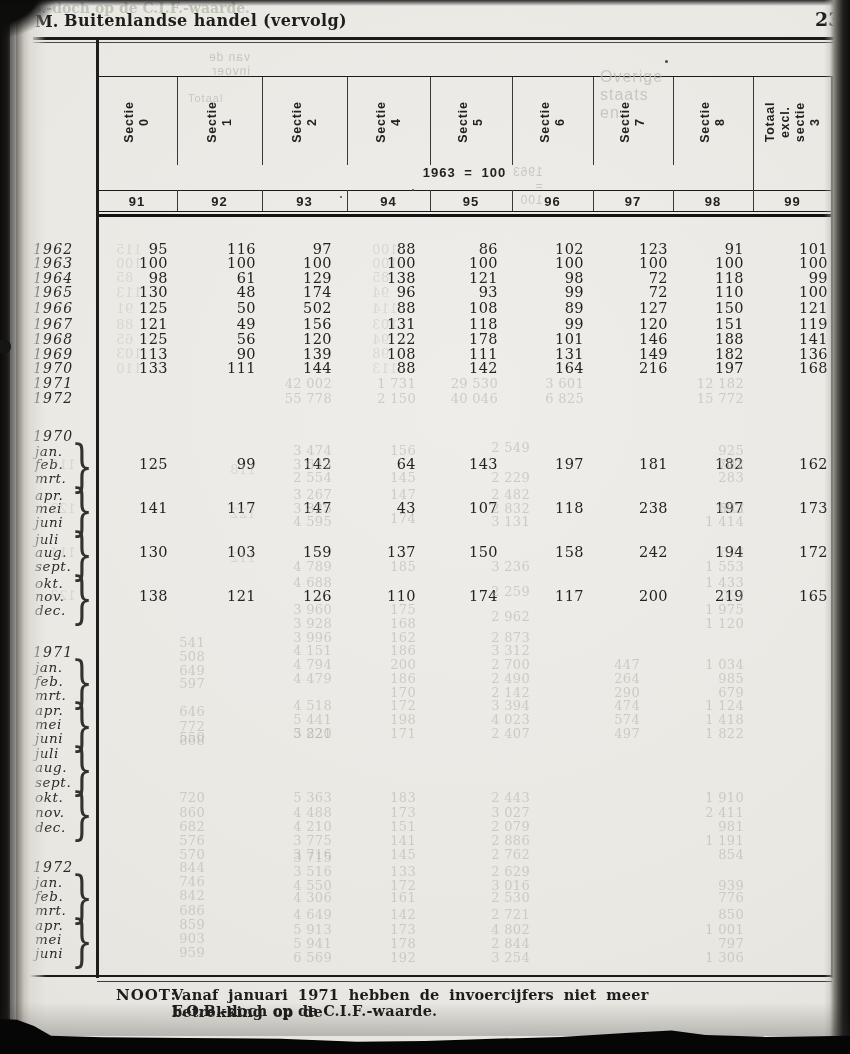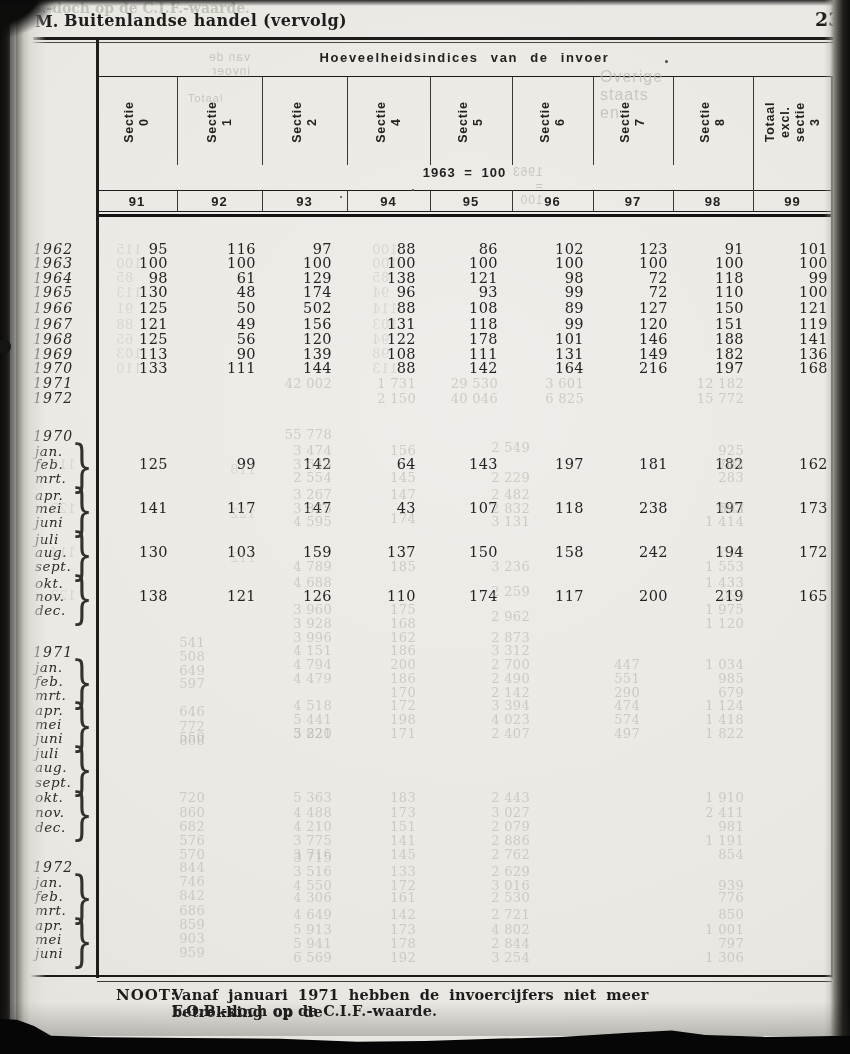--- a/index.html
+++ b/index.html
@@ -54,21 +54,20 @@
 <div id="stage">
   <div id="paper"></div>
 
   <div class="abs serifb" style="left:35px;top:12px;font-size:16px;">M.</div>
   <div class="abs serifb" style="left:64px;top:11px;font-size:16px;letter-spacing:.4px;">Buitenlandse handel (vervolg)</div>
   <div class="abs serifb" style="left:815px;top:8px;font-size:19px;">23</div>
 
   <div class="hline" style="left:33px;top:37px;width:813px;height:2.6px;"></div>
   <div class="hline" style="left:33px;top:42px;width:813px;height:1px;background:#4a4947;"></div>
 
-  <div class="abs sans caption" style="left:97px;top:50px;width:735px;text-align:center;">Hoeveelheidsindices van de invoer</div>
 
   <div class="hline" style="left:97px;top:76px;width:735px;height:1.2px;"></div>
   <div class="hline" style="left:97px;top:190px;width:735px;height:1.2px;"></div>
   <div class="hline" style="left:97px;top:211px;width:735px;height:1.2px;"></div>
   <div class="hline" style="left:97px;top:214px;width:735px;height:3px;background:#151414;"></div>
   <div class="vline" style="left:96px;top:40px;width:2.6px;height:938px;background:#1e1d1c;"></div>
   <div class="vline" style="left:831px;top:76px;width:1.6px;height:902px;background:#4e4c49;"></div>
   <div class="hline" style="left:25px;top:975px;width:807px;height:1.6px;"></div>
   <div class="hline" style="left:97px;top:981px;width:735px;height:1px;background:#3c3b39;"></div>
 
@@ -328,21 +327,21 @@
       <div class="gh ghm" style="left: 372px; top: 301px;">114</div>
       <div class="gh ghm" style="left: 372px; top: 317px;">103</div>
       <div class="gh ghm" style="left: 372px; top: 332px;">94</div>
       <div class="gh ghm" style="left: 372px; top: 346px;">98</div>
       <div class="gh ghm" style="left: 372px; top: 361px;">113</div>
       <div class="gh" style="left: 252px; top: 376px;">42 002</div>
       <div class="gh" style="left: 336px; top: 376px;">1 731</div>
       <div class="gh" style="left: 418px; top: 376px;">29 530</div>
       <div class="gh" style="left: 504px; top: 376px;">3 601</div>
       <div class="gh" style="left: 664px; top: 376px;">12 182</div>
-      <div class="gh" style="left: 252px; top: 391px; margin-top: 36px;">55 778</div>
+      <div class="gh" style="left: 252px; top: 391px;">55 778</div>
       <div class="gh" style="left: 336px; top: 391px;">2 150</div>
       <div class="gh" style="left: 418px; top: 391px;">40 046</div>
       <div class="gh" style="left: 504px; top: 391px;">6 825</div>
       <div class="gh" style="left: 664px; top: 391px;">15 772</div>
       <div class="gh" style="left: 252px; top: 443px;">3 474</div>
       <div class="gh" style="left: 252px; top: 457px;">3 643</div>
       <div class="gh" style="left: 252px; top: 470px;">2 554</div>
       <div class="gh" style="left: 252px; top: 487px;">3 267</div>
       <div class="gh" style="left: 252px; top: 501px;">3 825</div>
       <div class="gh" style="left: 252px; top: 514px;">4 595</div>
@@ -431,21 +430,21 @@
       <div class="gh" style="left: 450px; top: 685px;">2 142</div>
       <div class="gh" style="left: 450px; top: 698px;">3 394</div>
       <div class="gh" style="left: 450px; top: 712px;">4 023</div>
       <div class="gh" style="left: 450px; top: 726px;">2 407</div>
       <div class="gh" style="left: 450px; top: 790px;">2 443</div>
       <div class="gh" style="left: 450px; top: 805px;">3 027</div>
       <div class="gh" style="left: 450px; top: 819px;">2 079</div>
       <div class="gh" style="left: 450px; top: 833px;">2 886</div>
       <div class="gh" style="left: 450px; top: 847px;">2 762</div>
       <div class="gh" style="left: 560px; top: 657px;">447</div>
-      <div class="gh" style="left: 560px; top: 671px;">551</div>
+      <div class="gh" style="left: 560px; top: 671px;">264</div>
       <div class="gh" style="left: 560px; top: 685px;">290</div>
       <div class="gh" style="left: 560px; top: 698px;">474</div>
       <div class="gh" style="left: 560px; top: 712px;">574</div>
       <div class="gh" style="left: 560px; top: 726px;">497</div>
       <div class="gh" style="left: 664px; top: 657px;">1 034</div>
       <div class="gh" style="left: 664px; top: 671px;">985</div>
       <div class="gh" style="left: 664px; top: 685px;">679</div>
       <div class="gh" style="left: 664px; top: 698px;">1 124</div>
       <div class="gh" style="left: 664px; top: 712px;">1 418</div>
       <div class="gh" style="left: 664px; top: 726px;">1 822</div>

